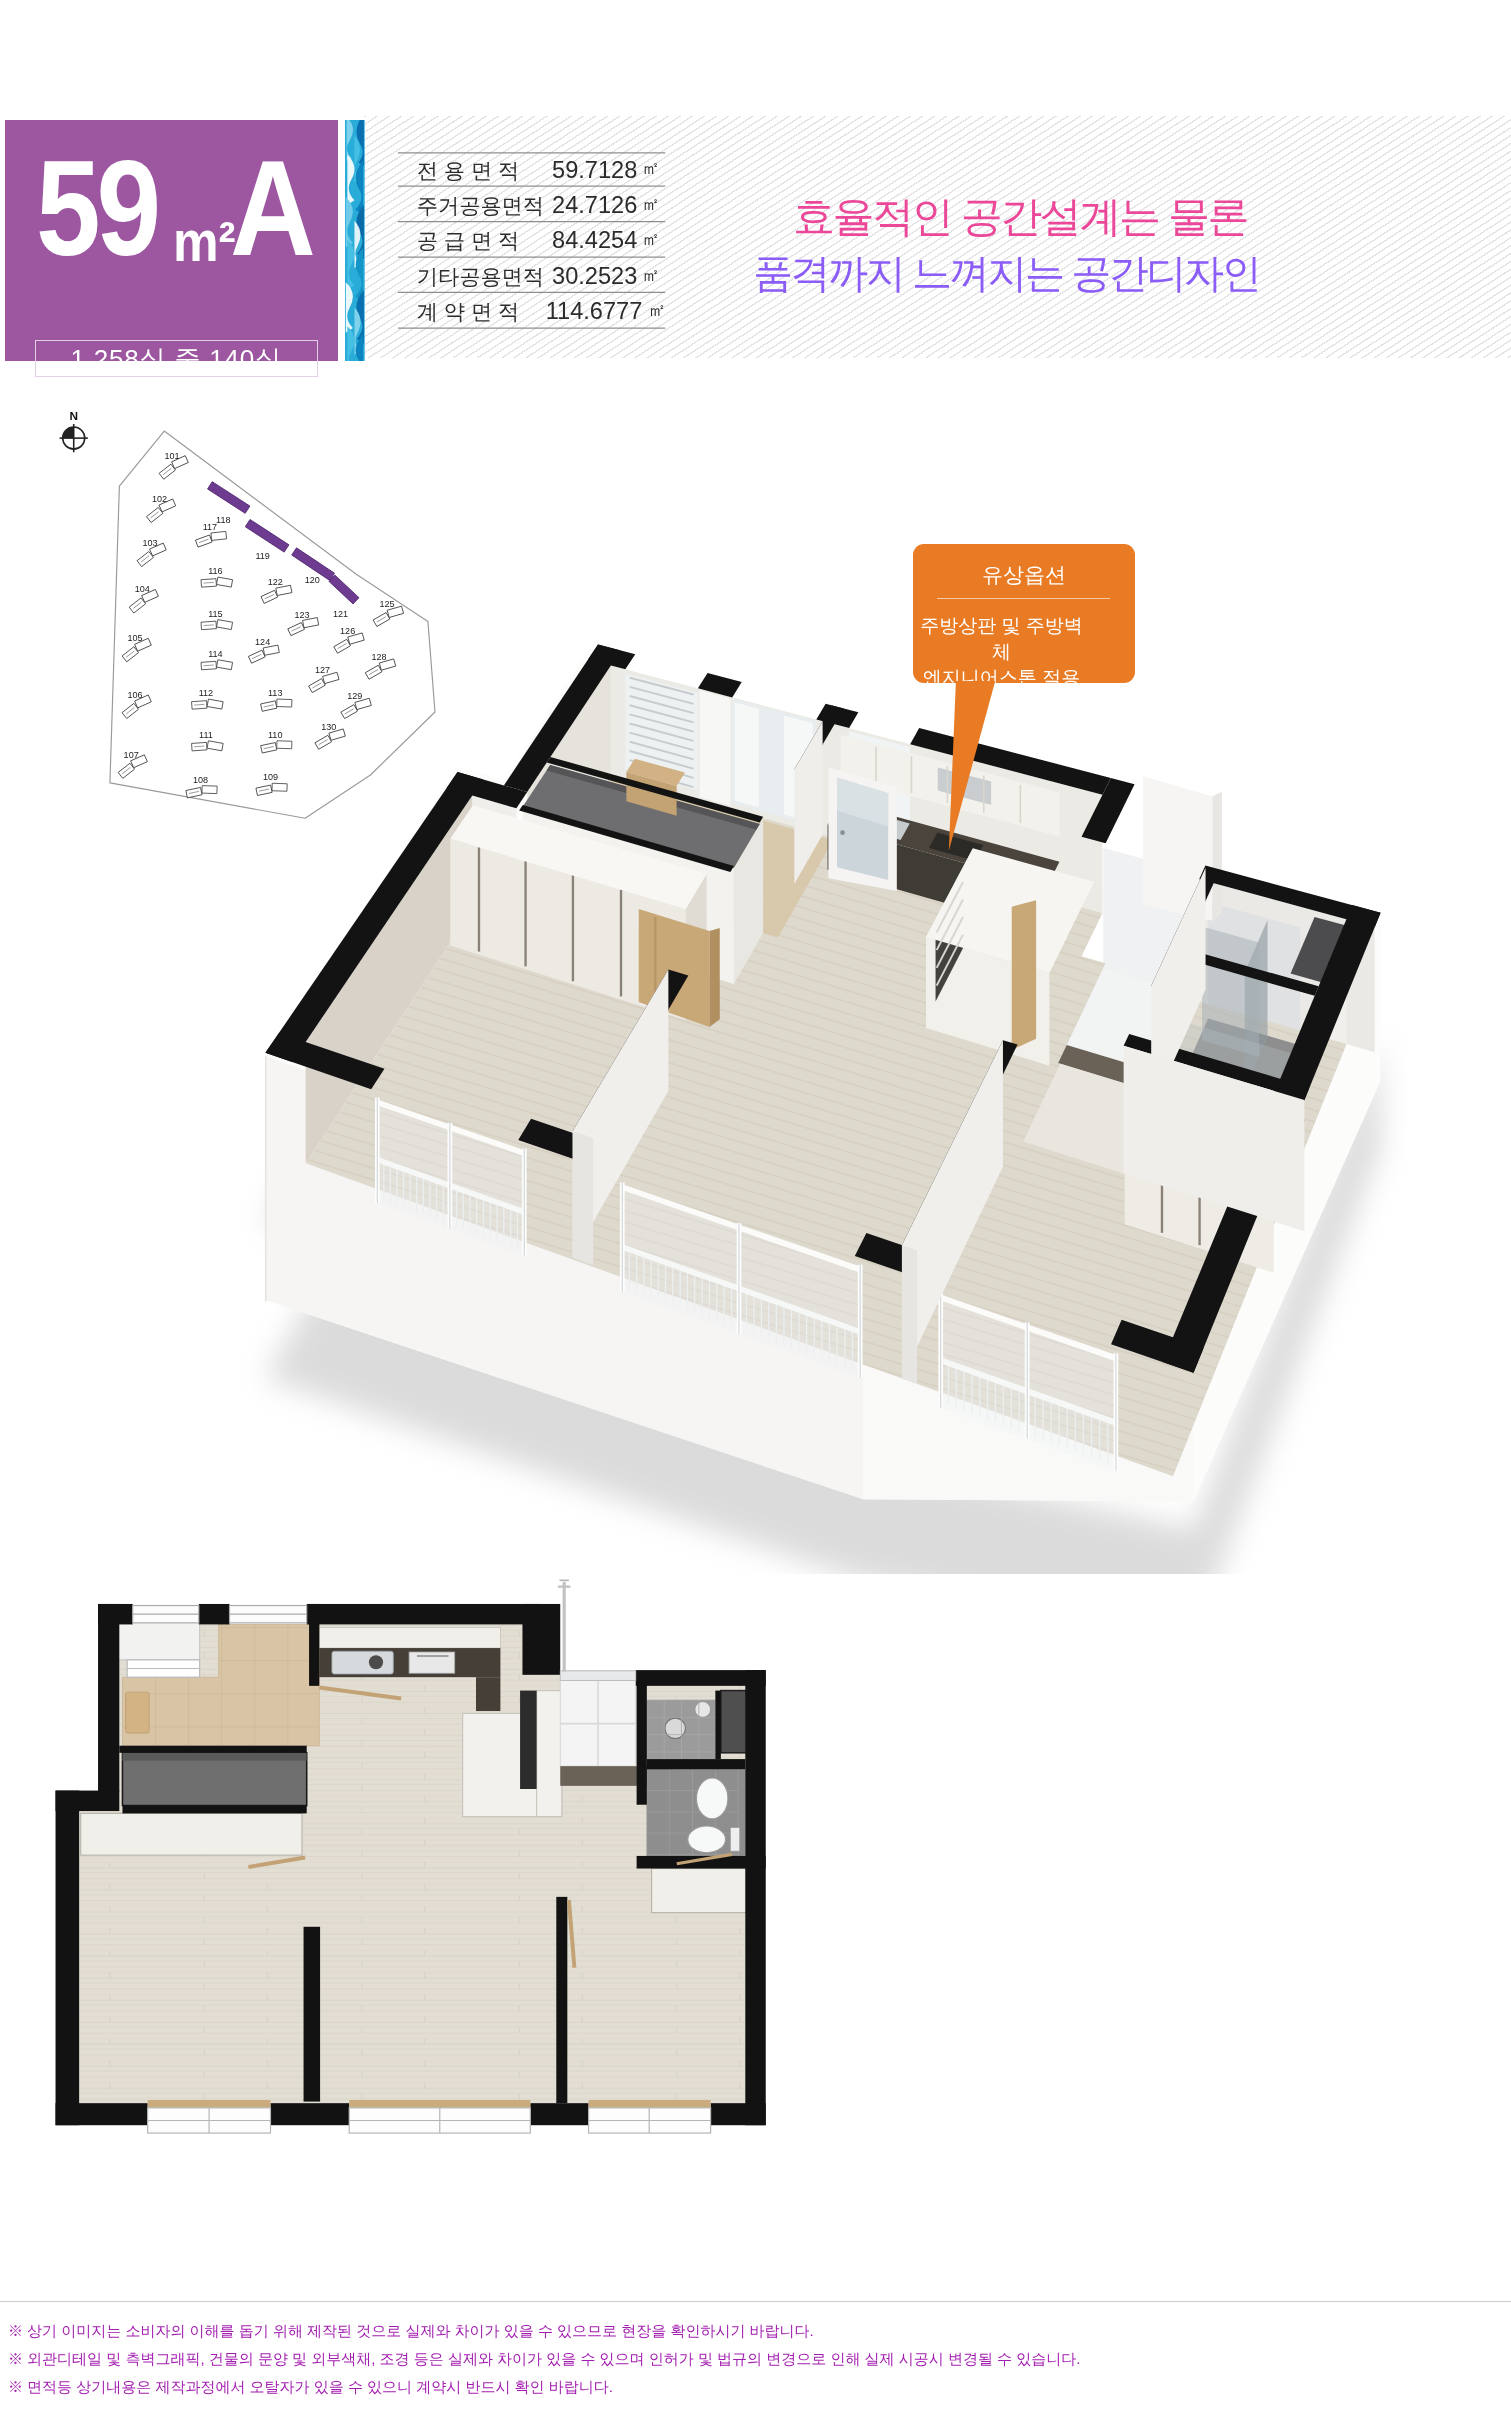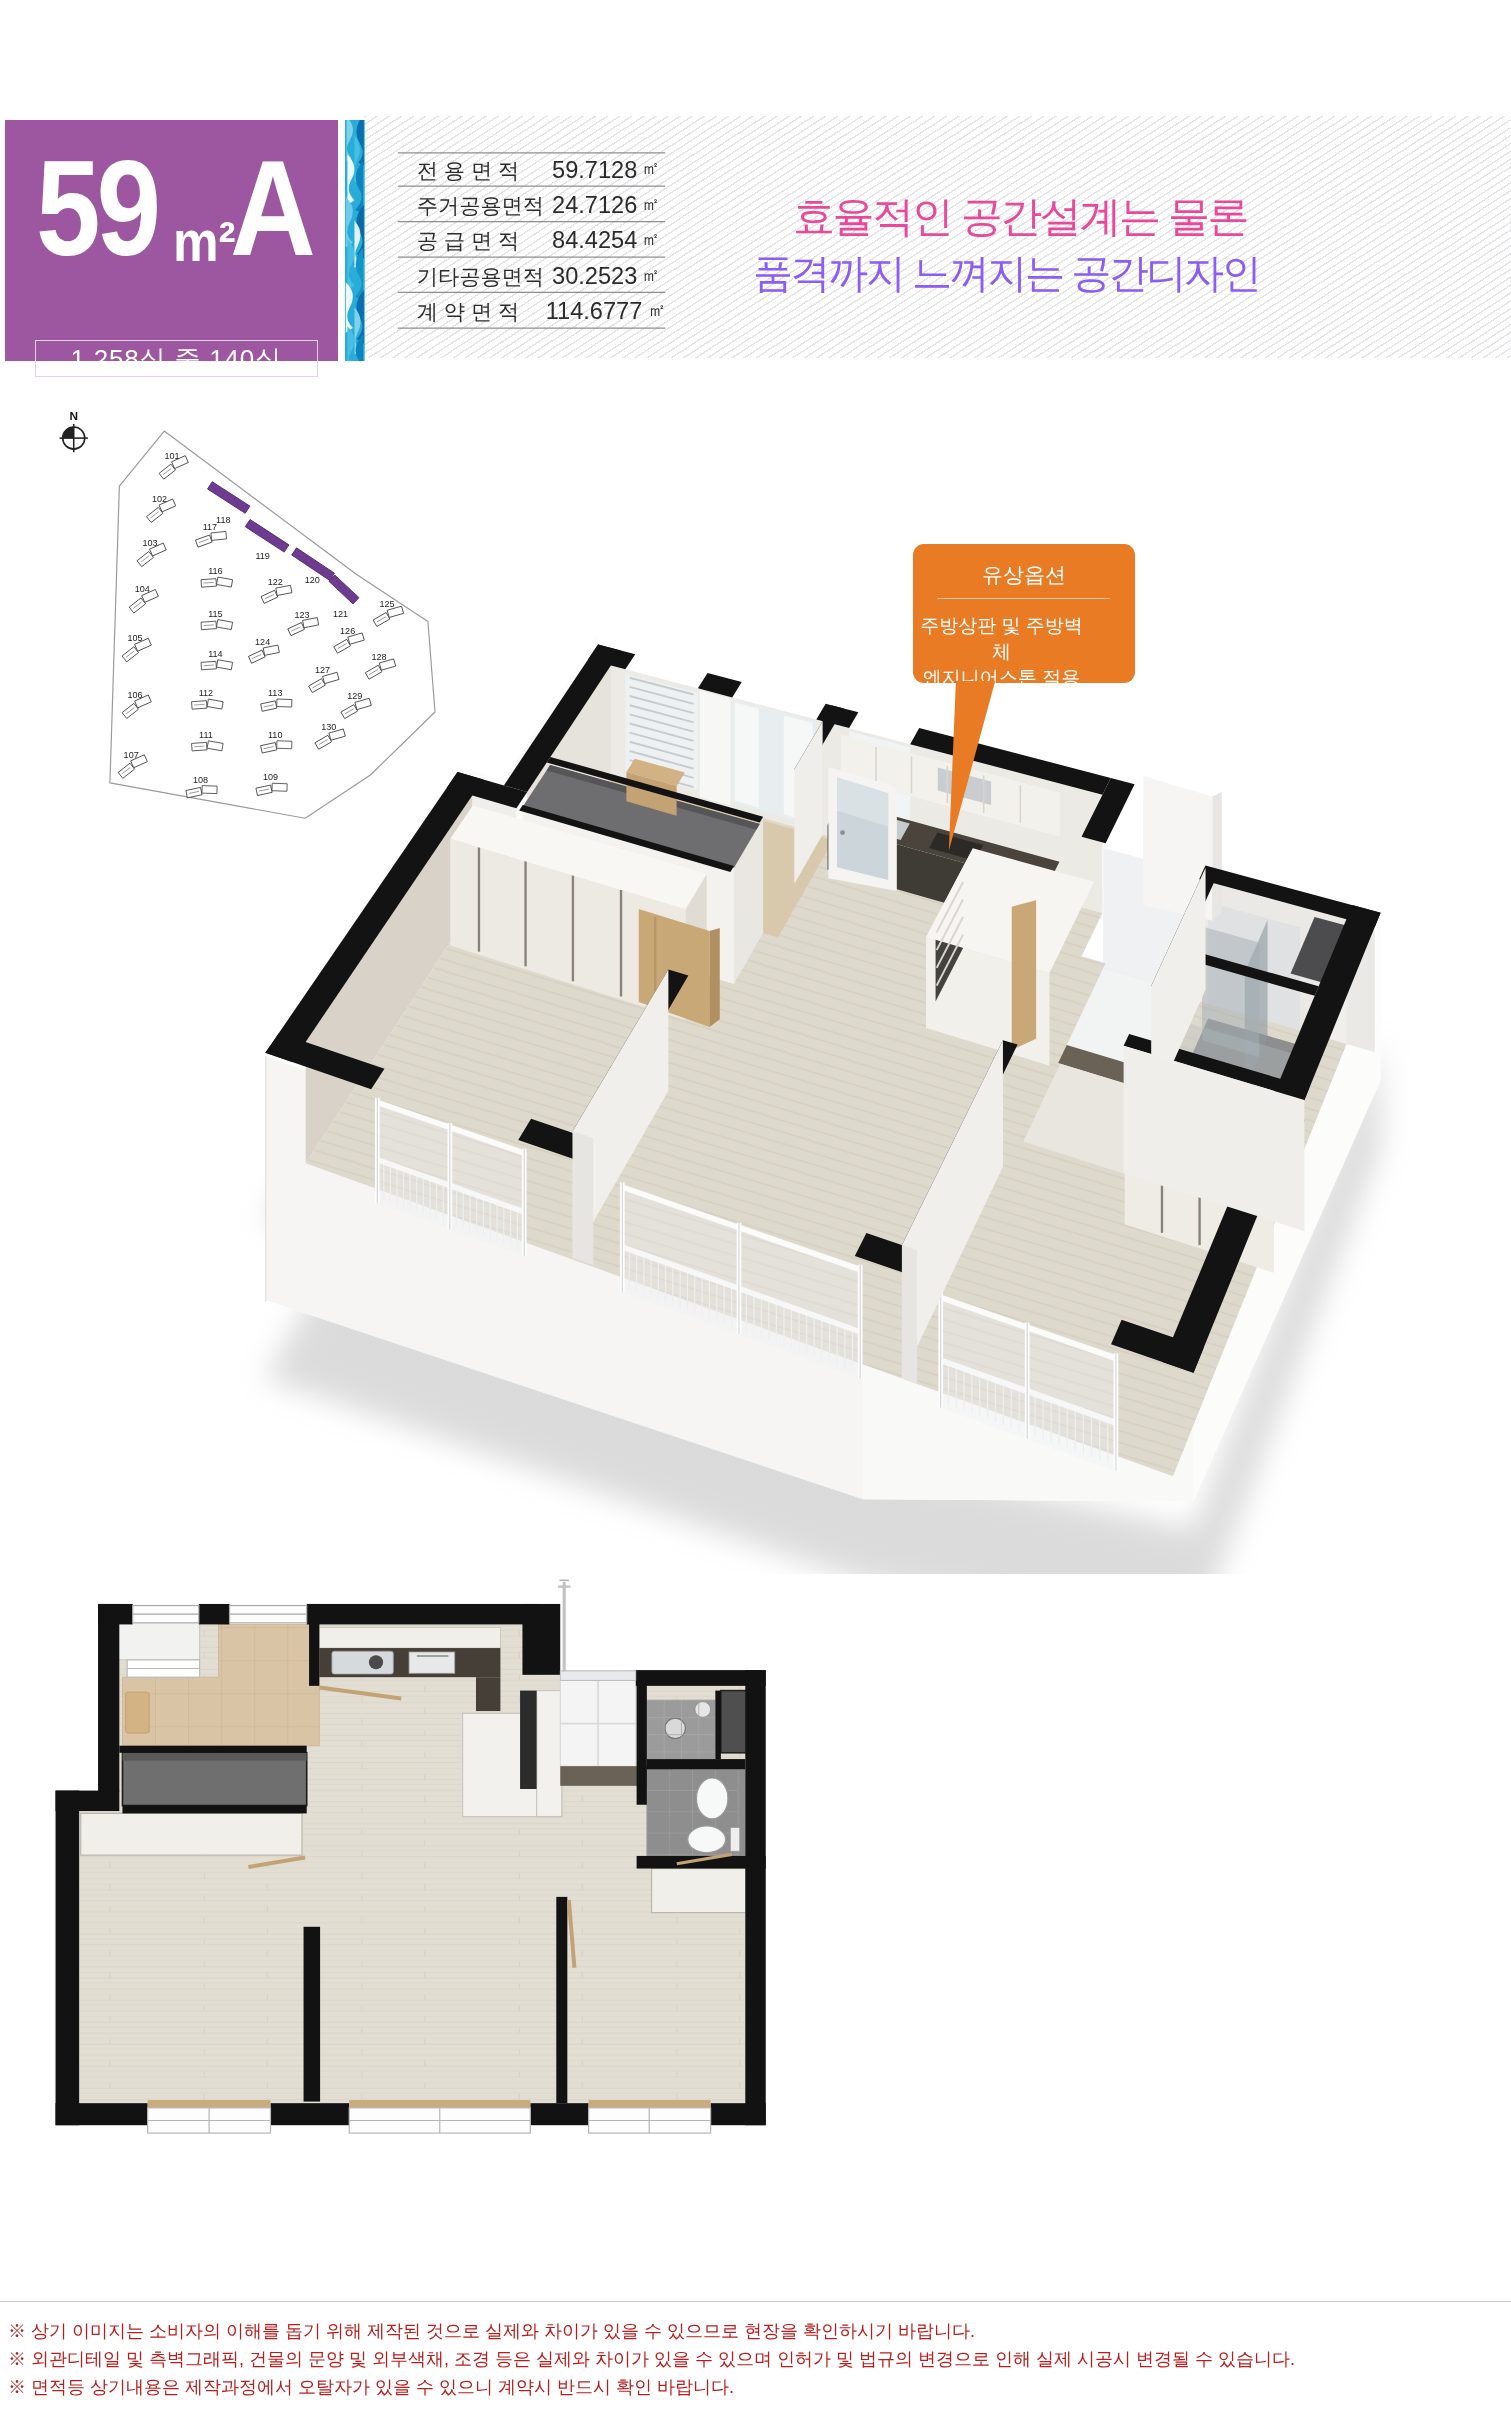--- a/index.html
+++ b/index.html
@@ -769,18 +769,18 @@
 <line x1="723" y1="2414" x2="730" y2="2500" stroke="#c3a276" stroke-width="5"></line>
 <line x1="860" y1="2368" x2="930" y2="2356" stroke="#c3a276" stroke-width="4"></line>
 
 <line x1="717" y1="2010" x2="717" y2="2124" stroke="#c2c2c2" stroke-width="4"></line>
 <line x1="709" y1="2016" x2="725" y2="2016" stroke="#c2c2c2" stroke-width="3"></line>
 <line x1="711" y1="2008" x2="723" y2="2008" stroke="#b2b2b2" stroke-width="2"></line>
 </svg>
 
 <div class="abs" style="left:0;top:2301px;width:1511px;border-top:1.6px solid #cccccc;"></div>
 
-<div class="abs" style="left:7.9px;top:2317px;font-size:18px;color:#b91c1c;line-height:28px;">
+<div class="abs" style="left:7.9px;top:2317px;font-size:15px;color:#a21caf;line-height:28px;">
 ※ 상기 이미지는 소비자의 이해를 돕기 위해 제작된 것으로 실제와 차이가 있을 수 있으므로 현장을 확인하시기 바랍니다.<br>
 ※ 외관디테일 및 측벽그래픽, 건물의 문양 및 외부색채, 조경 등은 실제와 차이가 있을 수 있으며 인허가 및 법규의 변경으로 인해 실제 시공시 변경될 수 있습니다.<br>
 ※ 면적등 상기내용은 제작과정에서 오탈자가 있을 수 있으니 계약시 반드시 확인 바랍니다.
 </div>
 
 
 </body></html>

